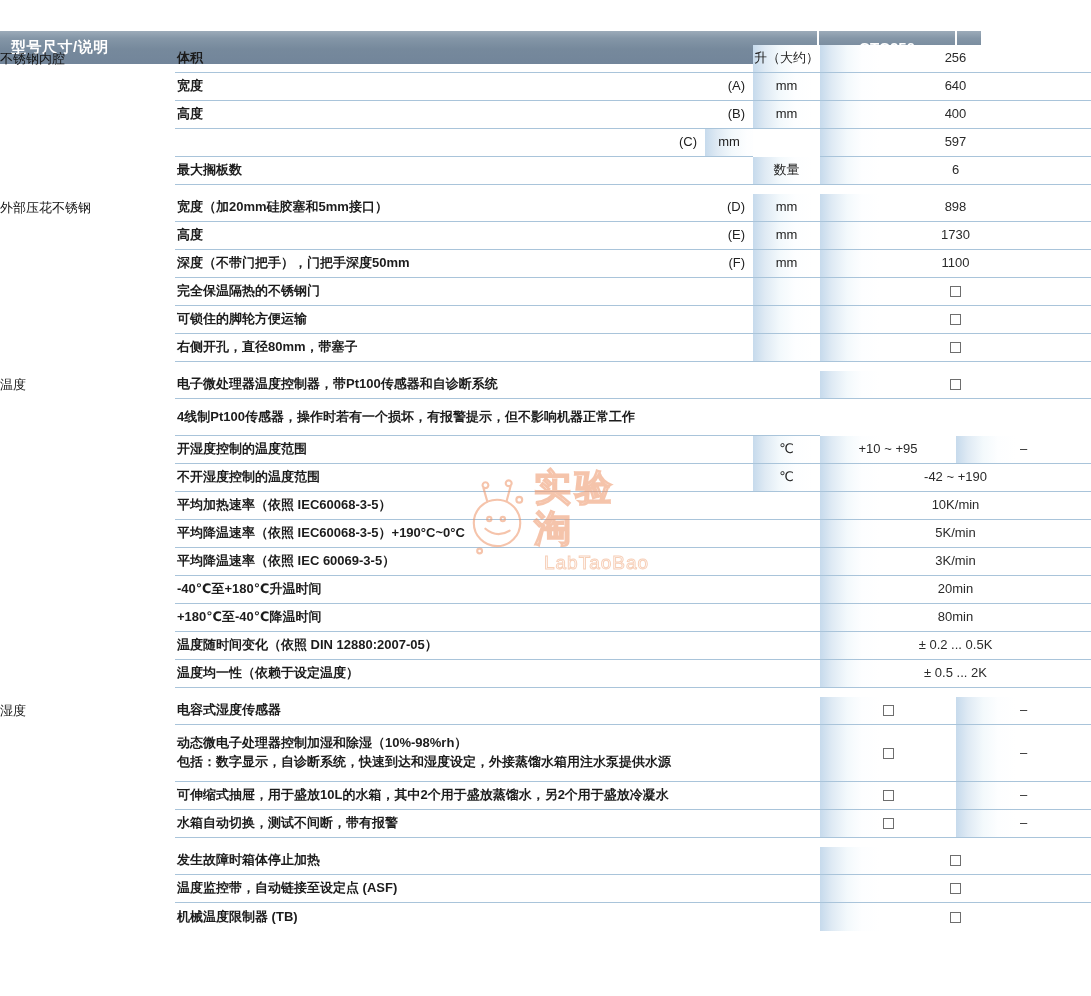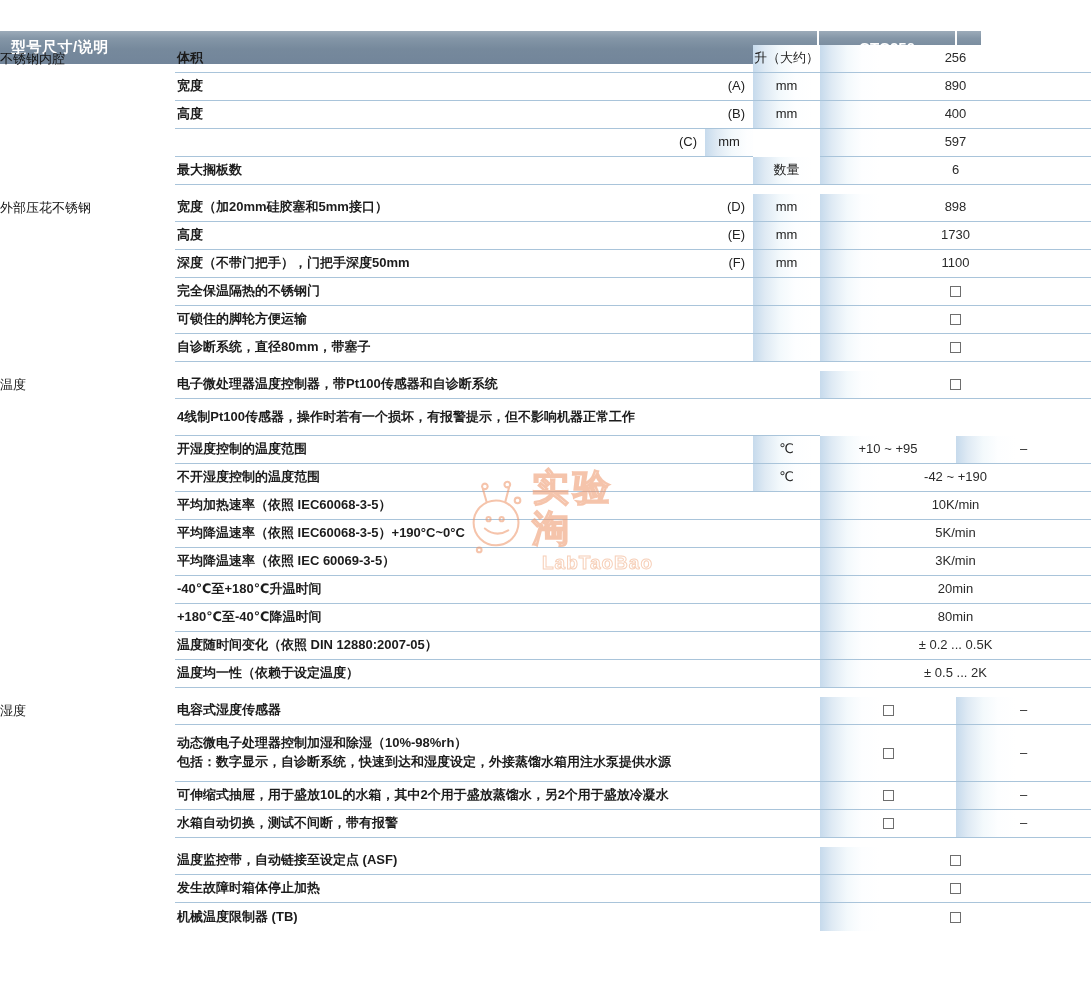--- a/index.html
+++ b/index.html
@@ -55,21 +55,21 @@
   .watermark{
     position:absolute;left:468px;top:476px;width:185px;height:90px;
     opacity:.55;pointer-events:none;display:flex;align-items:center;
   }
   .wm-text{margin-left:6px;}
   .wm-cn{
     font-size:37px;font-weight:bold;letter-spacing:4px;color:transparent;
     -webkit-text-stroke:1.4px #ee9468;line-height:1.1;
   }
   .wm-en{
-    font-size:19px;font-weight:bold;color:transparent;
+    font-size:19px;font-weight:normal;color:transparent;
     -webkit-text-stroke:1px #f0a87e;letter-spacing:1px;margin-top:2px;margin-left:10px;
   }
 </style>
 </head>
 <body>
 
 <div class="header">
   <div class="h-title">型号尺寸/说明</div>
   <div class="h-col">CTC256</div>
   <div class="h-col">TTC256</div>
@@ -82,21 +82,21 @@
         <div class="cell desc">体积</div>
         <div class="cell letter"></div>
         <div class="cell unit shade">升（大约）</div>
         <div class="cell val valspan shade">256</div>
       </div>
       <div class="row">
         <div class="cell cat"></div>
         <div class="cell desc">宽度</div>
         <div class="cell letter">(A)</div>
         <div class="cell unit shade">mm</div>
-        <div class="cell val valspan shade">890</div>
+        <div class="cell val valspan shade">640</div>
       </div>
       <div class="row">
         <div class="cell cat"></div>
         <div class="cell desc">高度</div>
         <div class="cell letter">(B)</div>
         <div class="cell unit shade">mm</div>
         <div class="cell val valspan shade">400</div>
       </div>
       <div class="row">
         <div class="cell cat"></div>
@@ -147,21 +147,21 @@
         <div class="cell cat"></div>
         <div class="cell desc">可锁住的脚轮方便运输</div>
         <div class="cell letter"></div>
         <div class="cell unit shade"></div>
         <div class="cell val valspan shade">
           <span class="checkbox"></span>
         </div>
       </div>
       <div class="row">
         <div class="cell cat"></div>
-        <div class="cell desc">自诊断系统，直径80mm，带塞子</div>
+        <div class="cell desc">右侧开孔，直径80mm，带塞子</div>
         <div class="cell letter"></div>
         <div class="cell unit shade"></div>
         <div class="cell val valspan shade">
           <span class="checkbox"></span>
         </div>
       </div>
     </div>
     <div class="section">
       <div class="row">
         <div class="cell cat">温度</div>
@@ -286,30 +286,30 @@
         <div class="cell unit"></div>
         <div class="cell val shade">
           <span class="checkbox"></span>
         </div>
         <div class="cell val shade">–</div>
       </div>
     </div>
     <div class="section">
       <div class="row">
         <div class="cell cat"></div>
+        <div class="cell desc">发生故障时箱体停止加热</div>
+        <div class="cell letter"></div>
+        <div class="cell unit"></div>
+        <div class="cell val valspan shade">
+          <span class="checkbox"></span>
+        </div>
+      </div>
+      <div class="row">
+        <div class="cell cat"></div>
         <div class="cell desc">温度监控带，自动链接至设定点 (ASF)</div>
-        <div class="cell letter"></div>
-        <div class="cell unit"></div>
-        <div class="cell val valspan shade">
-          <span class="checkbox"></span>
-        </div>
-      </div>
-      <div class="row">
-        <div class="cell cat"></div>
-        <div class="cell desc">发生故障时箱体停止加热</div>
         <div class="cell letter"></div>
         <div class="cell unit"></div>
         <div class="cell val valspan shade">
           <span class="checkbox"></span>
         </div>
       </div>
       <div class="row noborder">
         <div class="cell cat"></div>
         <div class="cell desc">机械温度限制器 (TB)</div>
         <div class="cell letter"></div>

